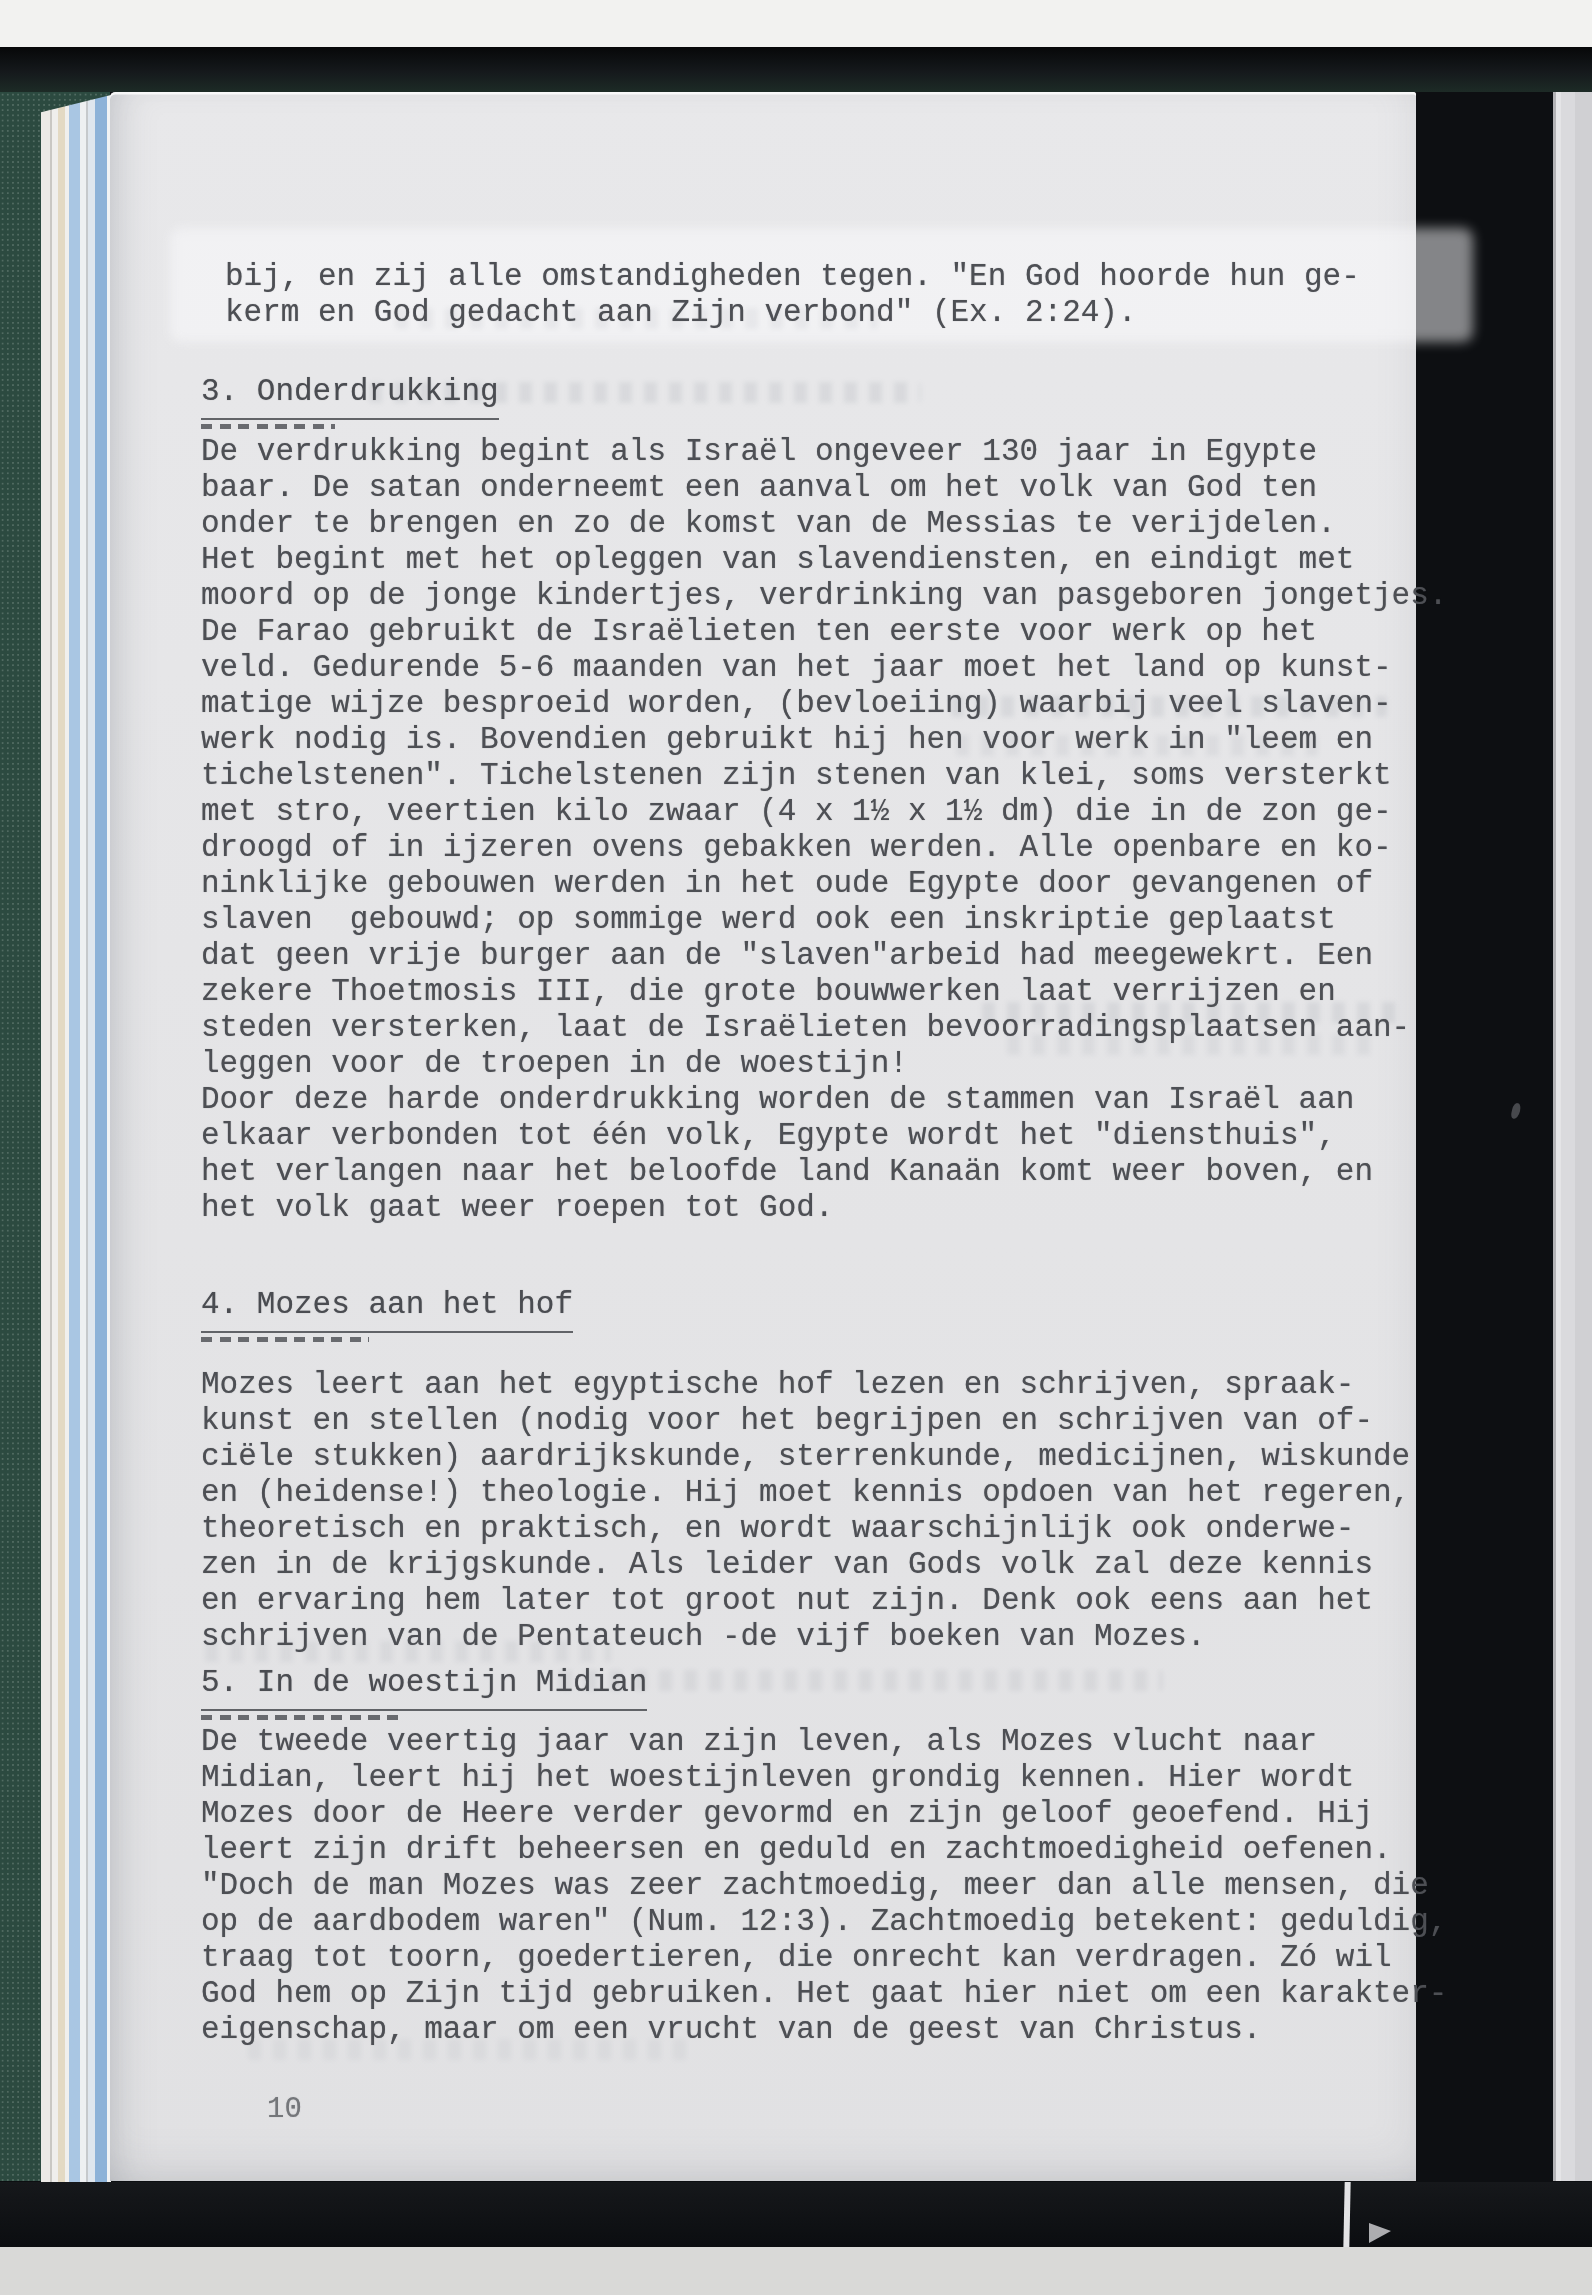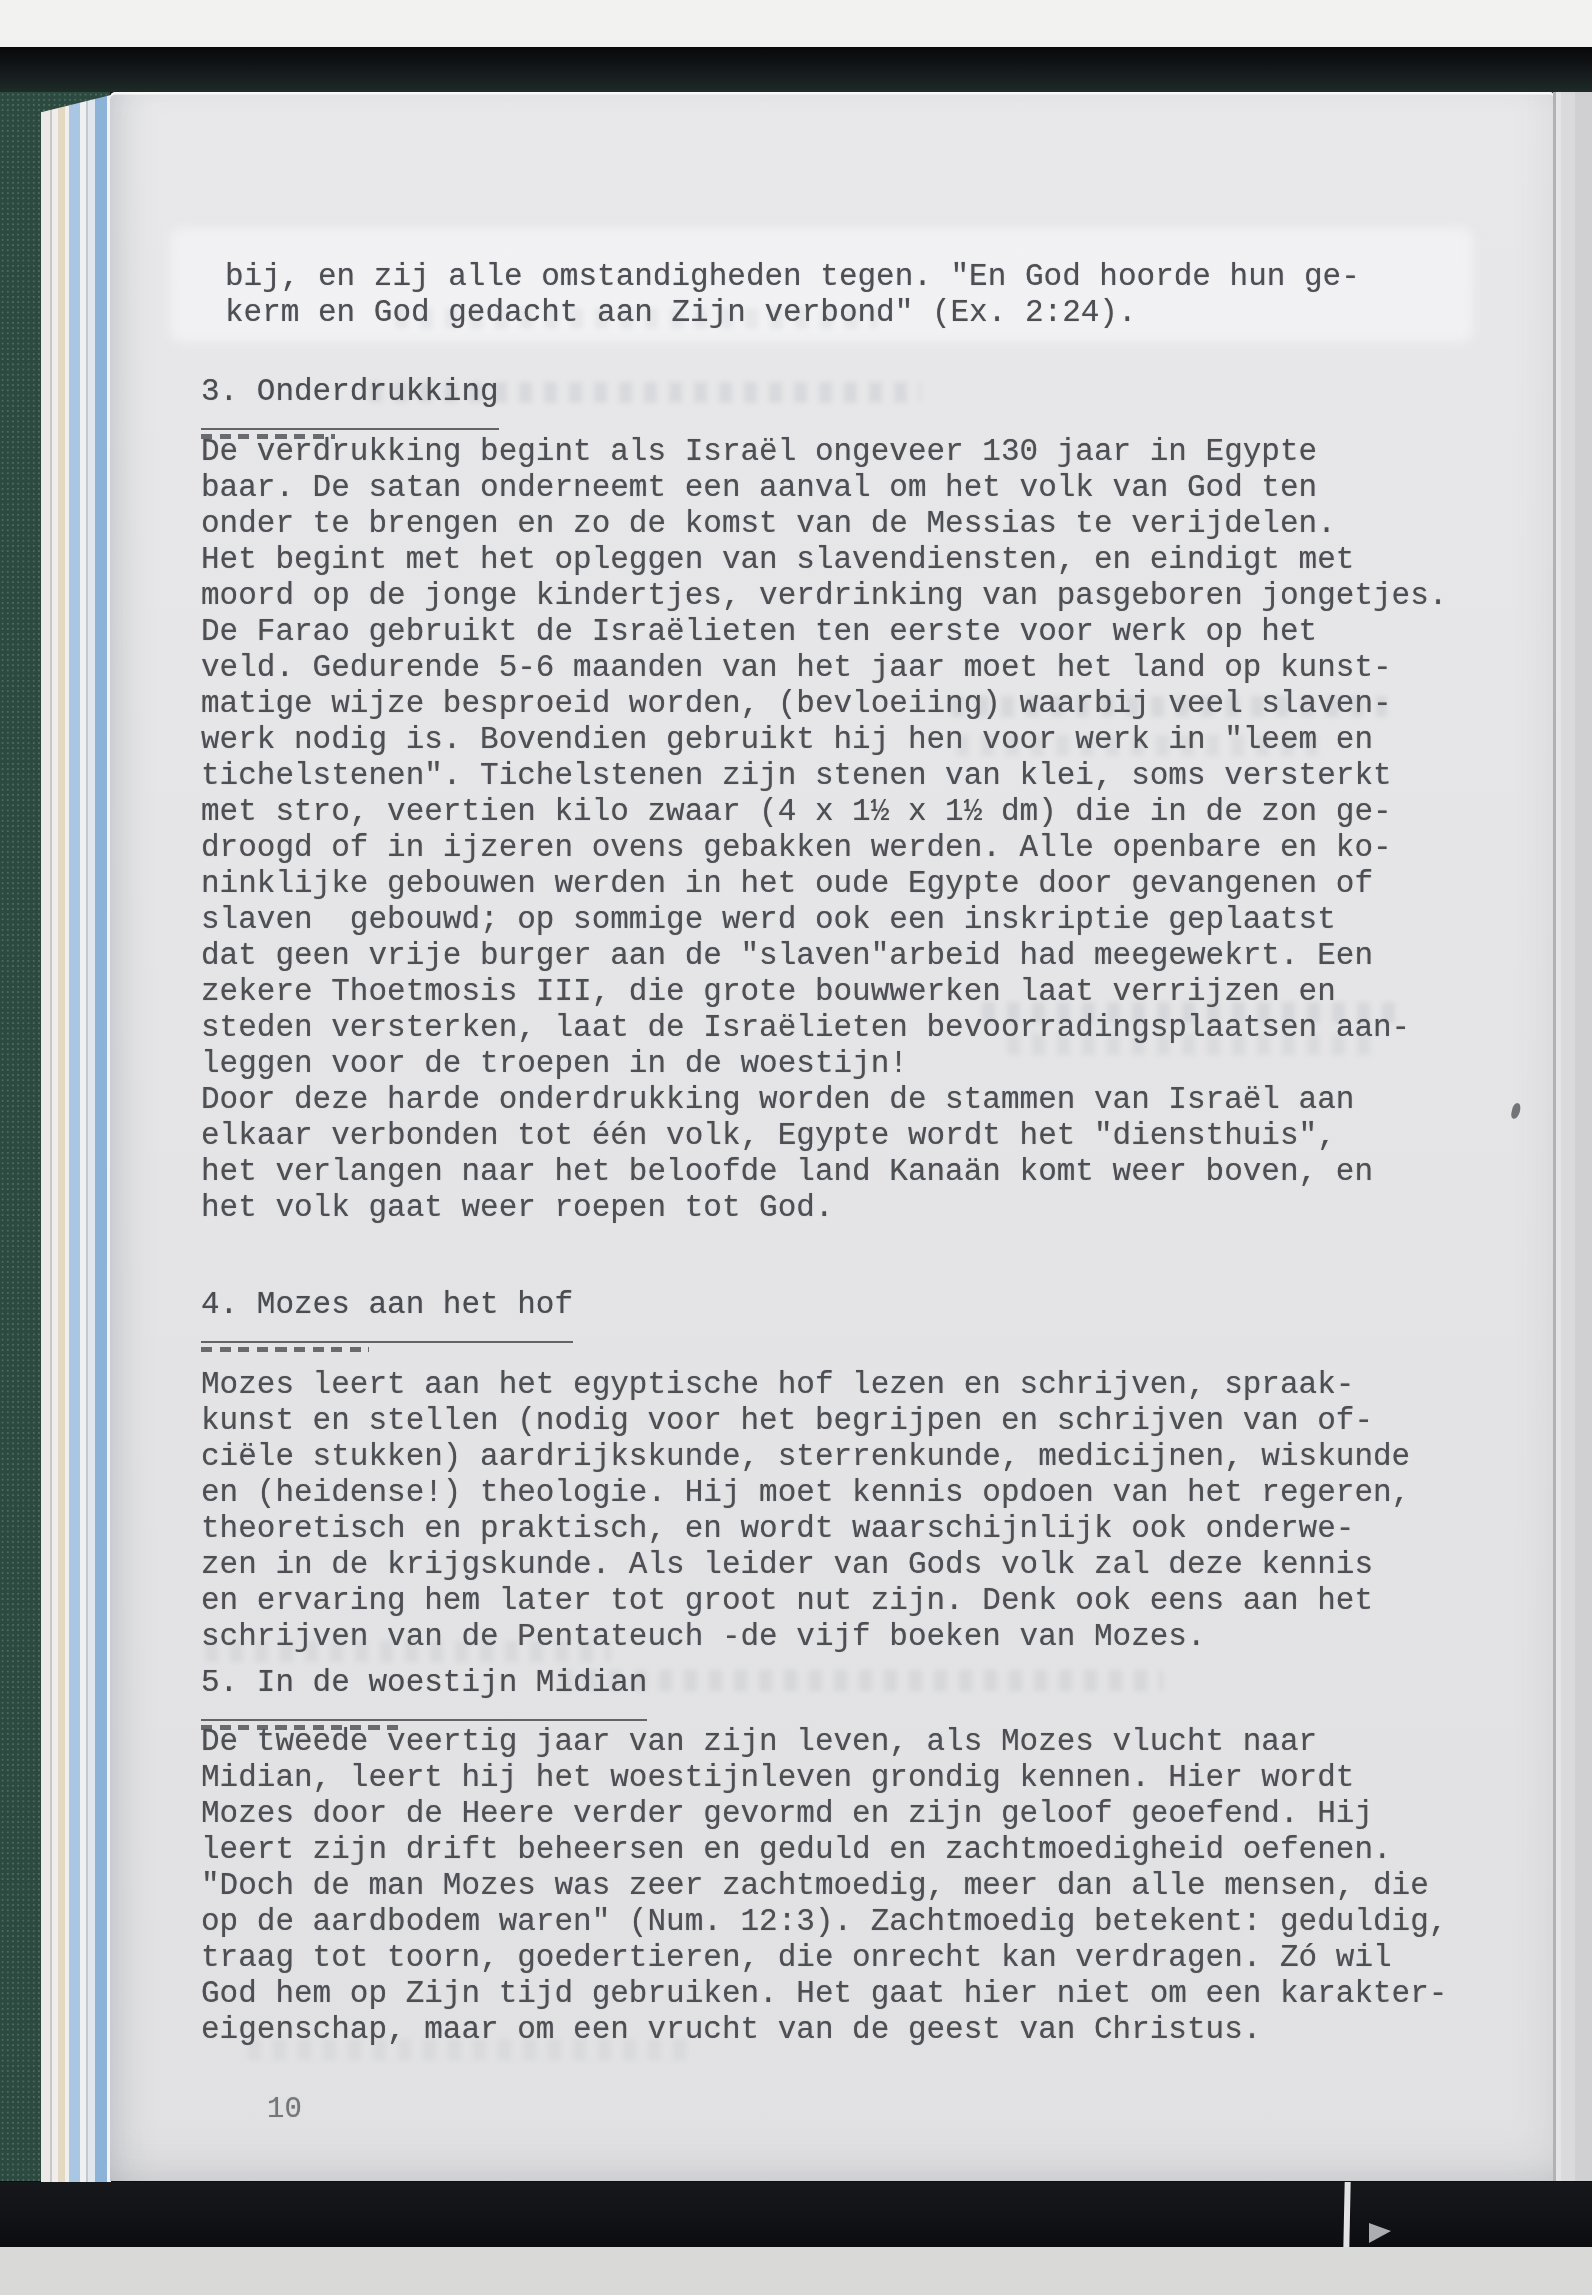--- a/index.html
+++ b/index.html
@@ -30,40 +30,40 @@
       #eceae6 0 8.6px,#c9c7c3 8.6px 11.2px,#efeeec 11.2px 17.3px,#e3d9c3 17.3px 24px,
       #f0efed 24px 28px,#a9c6e3 28px 39px,#eef0f2 39px 45px,#c6c9cc 45px 47px,
       #dfe6ee 47px 54px,#8db2d8 54px 66px,#f2f3f4 66px 70px);
     clip-path:polygon(0 17.3px,100% 0,100% 100%,0 100%);}
 
   
   .fore-edge{position:absolute;left:1553px;top:92px;width:39px;height:2089px;
     background:linear-gradient(90deg,#b2b2b5 0 2.6px,#e4e4e6 2.6px 7.8px,#dadadd 7.8px 22.4px,#d0d0d3 22.4px 39px);}
 
   
-  .page{position:absolute;left:110px;top:92px;width:1443px;height:2089px;
+  .page{position:absolute;left:110px;top:92px;width:1306px;height:2089px;
     background:linear-gradient(180deg,#e8e8ea 0,#e4e4e6 55%,#e1e1e3 100%);
     border-radius:5.2px 2.6px 0 0;
     box-shadow:inset 0 2.6px 0 rgba(255,255,255,.8),
       inset 26px 0 43px -24px rgba(95,100,110,.28),
       inset -7px -21px 52px -21px rgba(95,100,110,.22);}
 
   .highlight{position:absolute;left:60px;top:136px;width:1303px;height:114px;
     background:rgba(252,252,253,.5);filter:blur(6px);border-radius:10.4px;}
 
   .ghost{position:absolute;height:21px;border-radius:3.5px;opacity:.55;
     background:repeating-linear-gradient(90deg,rgba(125,131,142,.25) 0 13px,transparent 13px 25px);
     filter:blur(2.6px);}
 
   .line,.tline{white-space:pre;font-size:31px;line-height:36px;color:#4d4f54;
     text-shadow:0 0 0.9px rgba(77,79,84,.55);}
   .intro{position:absolute;left:115px;top:167px;}
   .heading{position:absolute;left:91px;}
   .htext{display:inline-block;white-space:pre;font-size:31px;line-height:38px;color:#4a4c51;
-    border-bottom:2.6px solid rgba(74,76,81,.85);padding-bottom:17px;
+    border-bottom:2.6px solid rgba(74,76,81,.85);padding-bottom:7px;
     text-shadow:0 0 0.9px rgba(77,79,84,.55);}
   .dashes{height:4.3px;margin-top:4.3px;
     background:repeating-linear-gradient(90deg,rgba(74,76,81,.8) 0 11.2px,transparent 11.2px 18.6px);}
   .para{position:absolute;left:91px;}
   .pagenum{position:absolute;left:157px;top:2000px;font-size:29px;line-height:35px;color:#74767a;
     text-shadow:0 0 0.9px rgba(116,118,122,.5);}
   .speck{position:absolute;left:1402px;top:1011px;width:7.8px;height:15.5px;
     border-radius:50% 50% 60% 40%;background:#56585d;transform:rotate(14deg);opacity:.8;}
 
   

